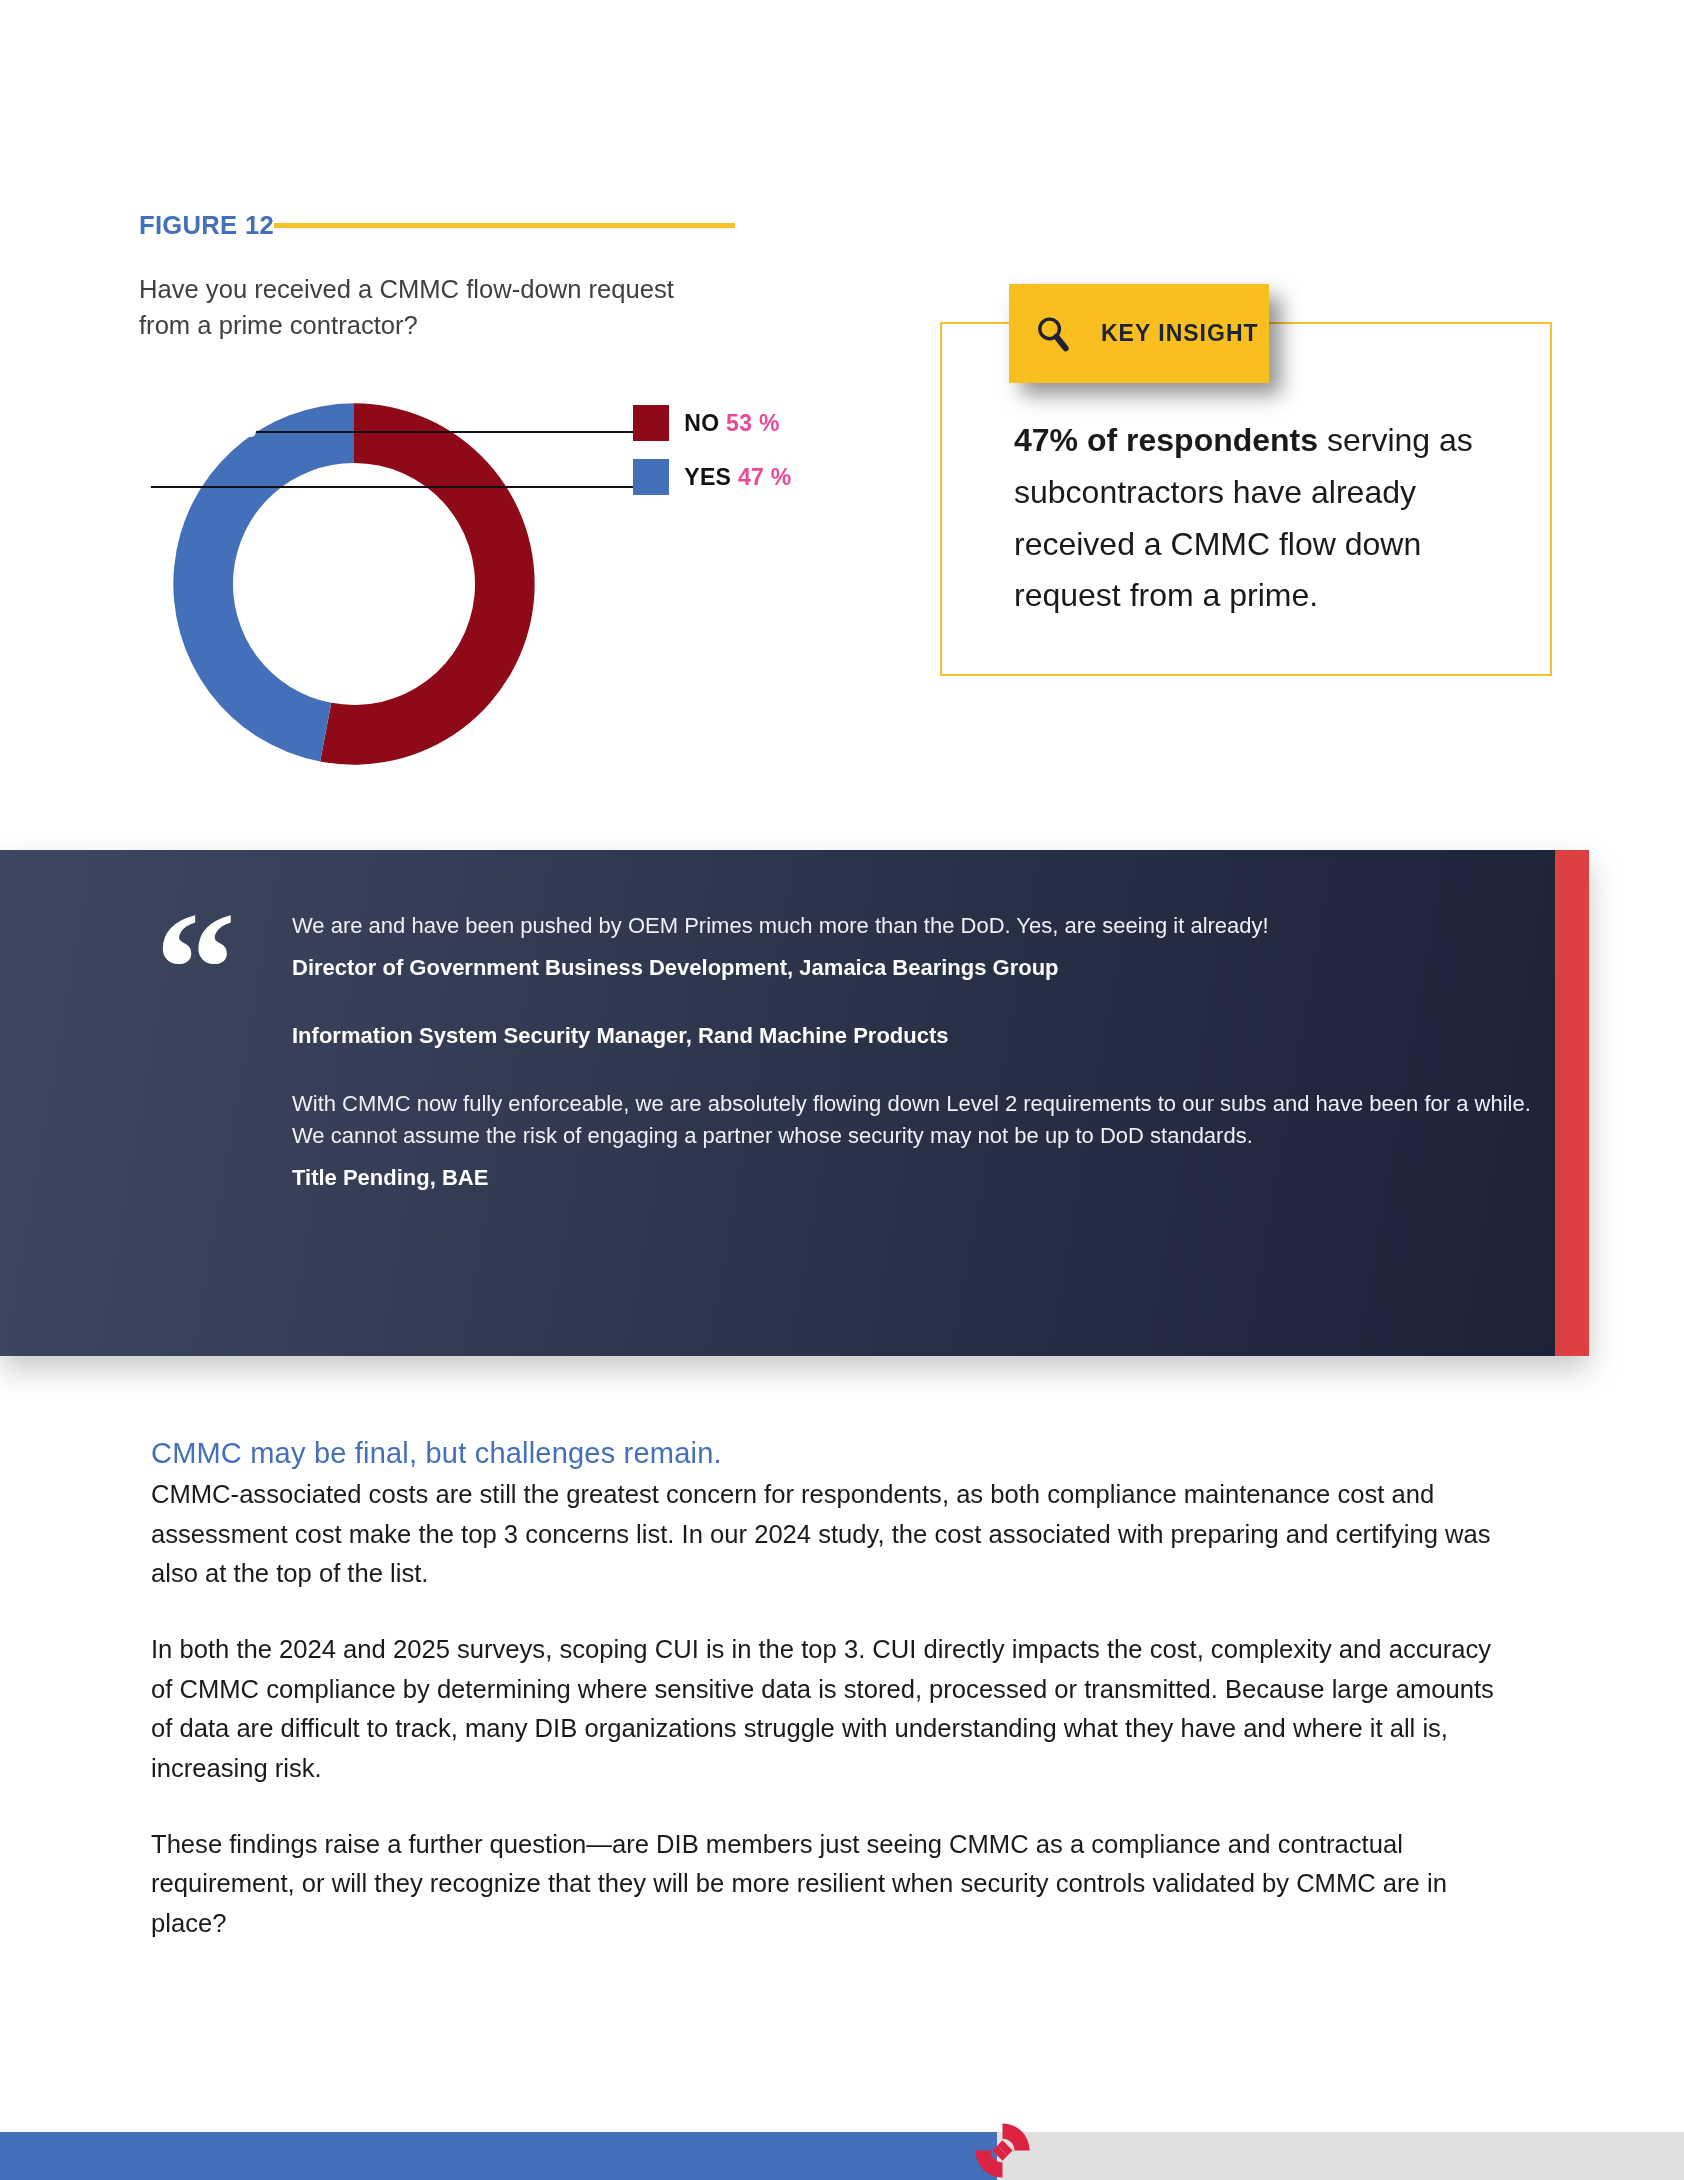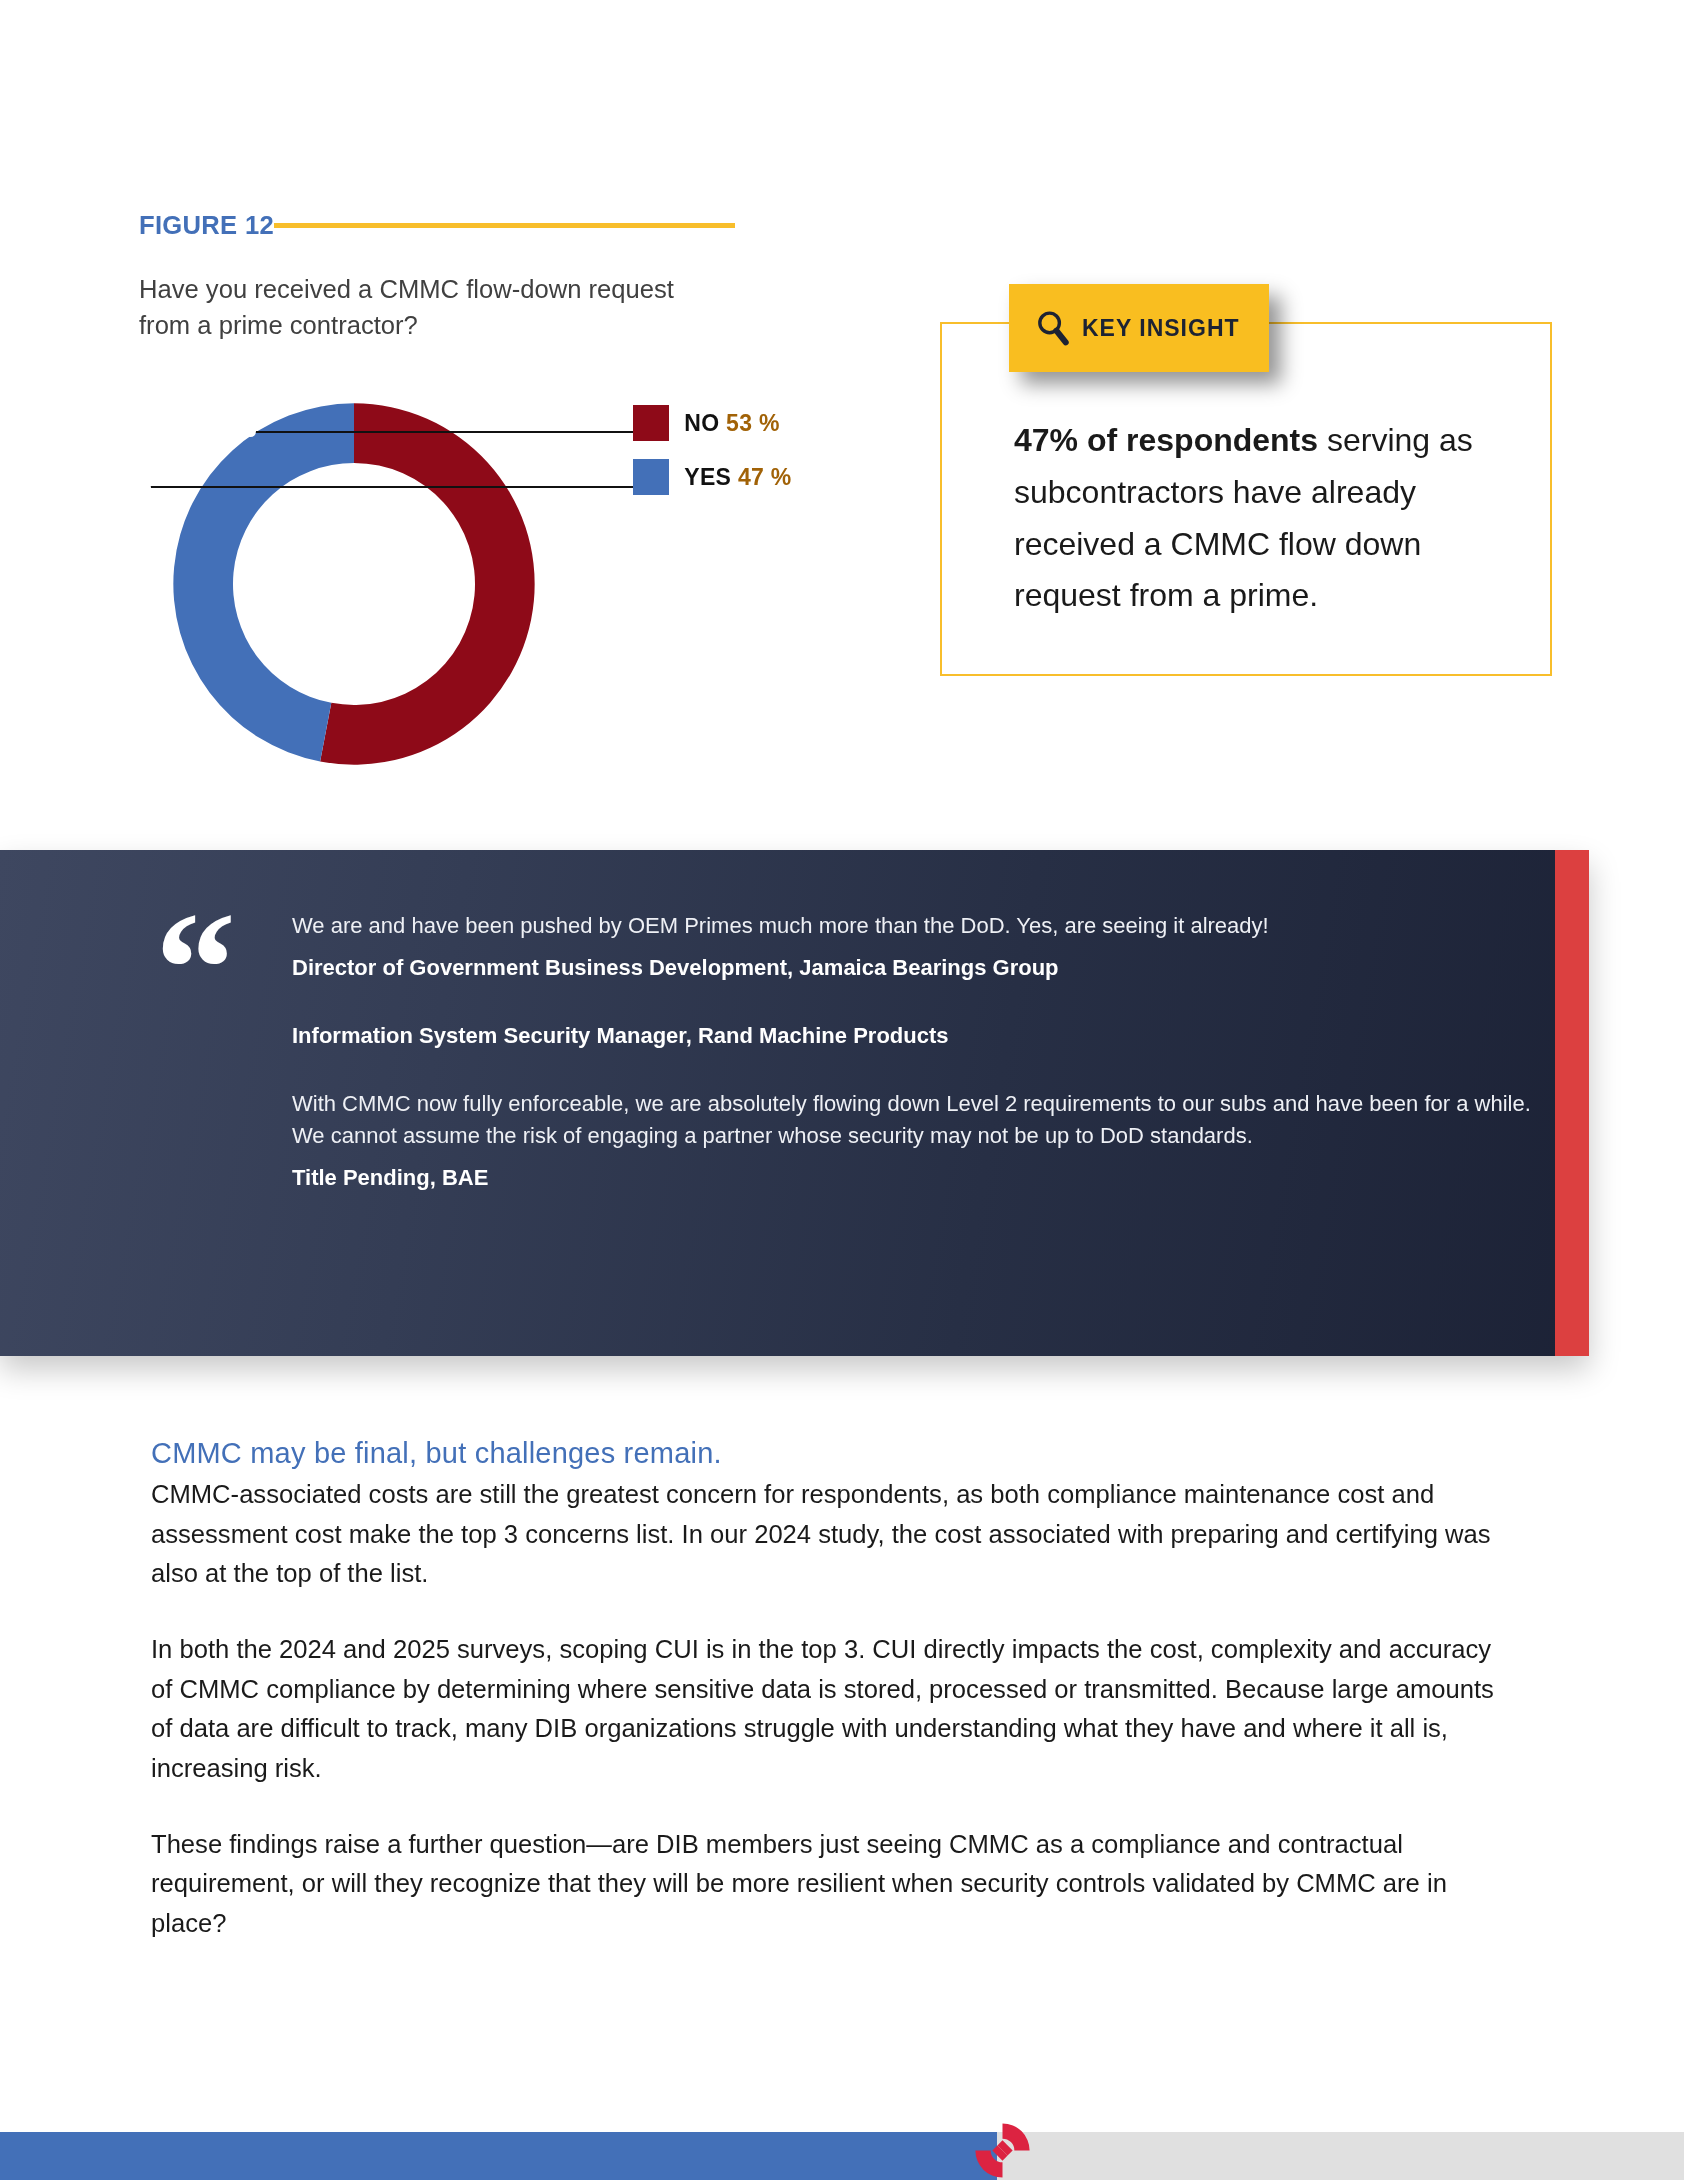--- a/index.html
+++ b/index.html
@@ -99,44 +99,44 @@
   .swatch-no  { background: #8E0A18; }
   .swatch-yes { background: #4370B8; }
   .legend-text {
     font-size: 23px;
     font-weight: bold;
     color: #111111;
     white-space: nowrap;
     letter-spacing: 0.3px;
   }
   .legend-pct {
-    color: #a16207;
+    color: #ec4899;
     font-weight: bold;
   }
 
   
   .ki-box {
     position: absolute;
     left: 940px;
     top: 322px;
     width: 612px;
     height: 354px;
     border: 2.6px solid #F8BE2B;
     box-sizing: border-box;
   }
   .ki-badge {
     position: absolute;
     left: 1009px;
     top: 284px;
     width: 260px;
-    height: 88px;
+    height: 99px;
     background: #F9BE20;
     display: flex;
     align-items: center;
-    gap: 12px;
+    gap: 31px;
     padding-left: 27px;
     box-sizing: border-box;
     box-shadow: 12px 12px 19px rgba(0,0,0,0.42);
     z-index: 5;
   }
   .ki-badge-label {
     font-size: 23px;
     font-weight: bold;
     color: #1d2333;
     letter-spacing: 1px;

